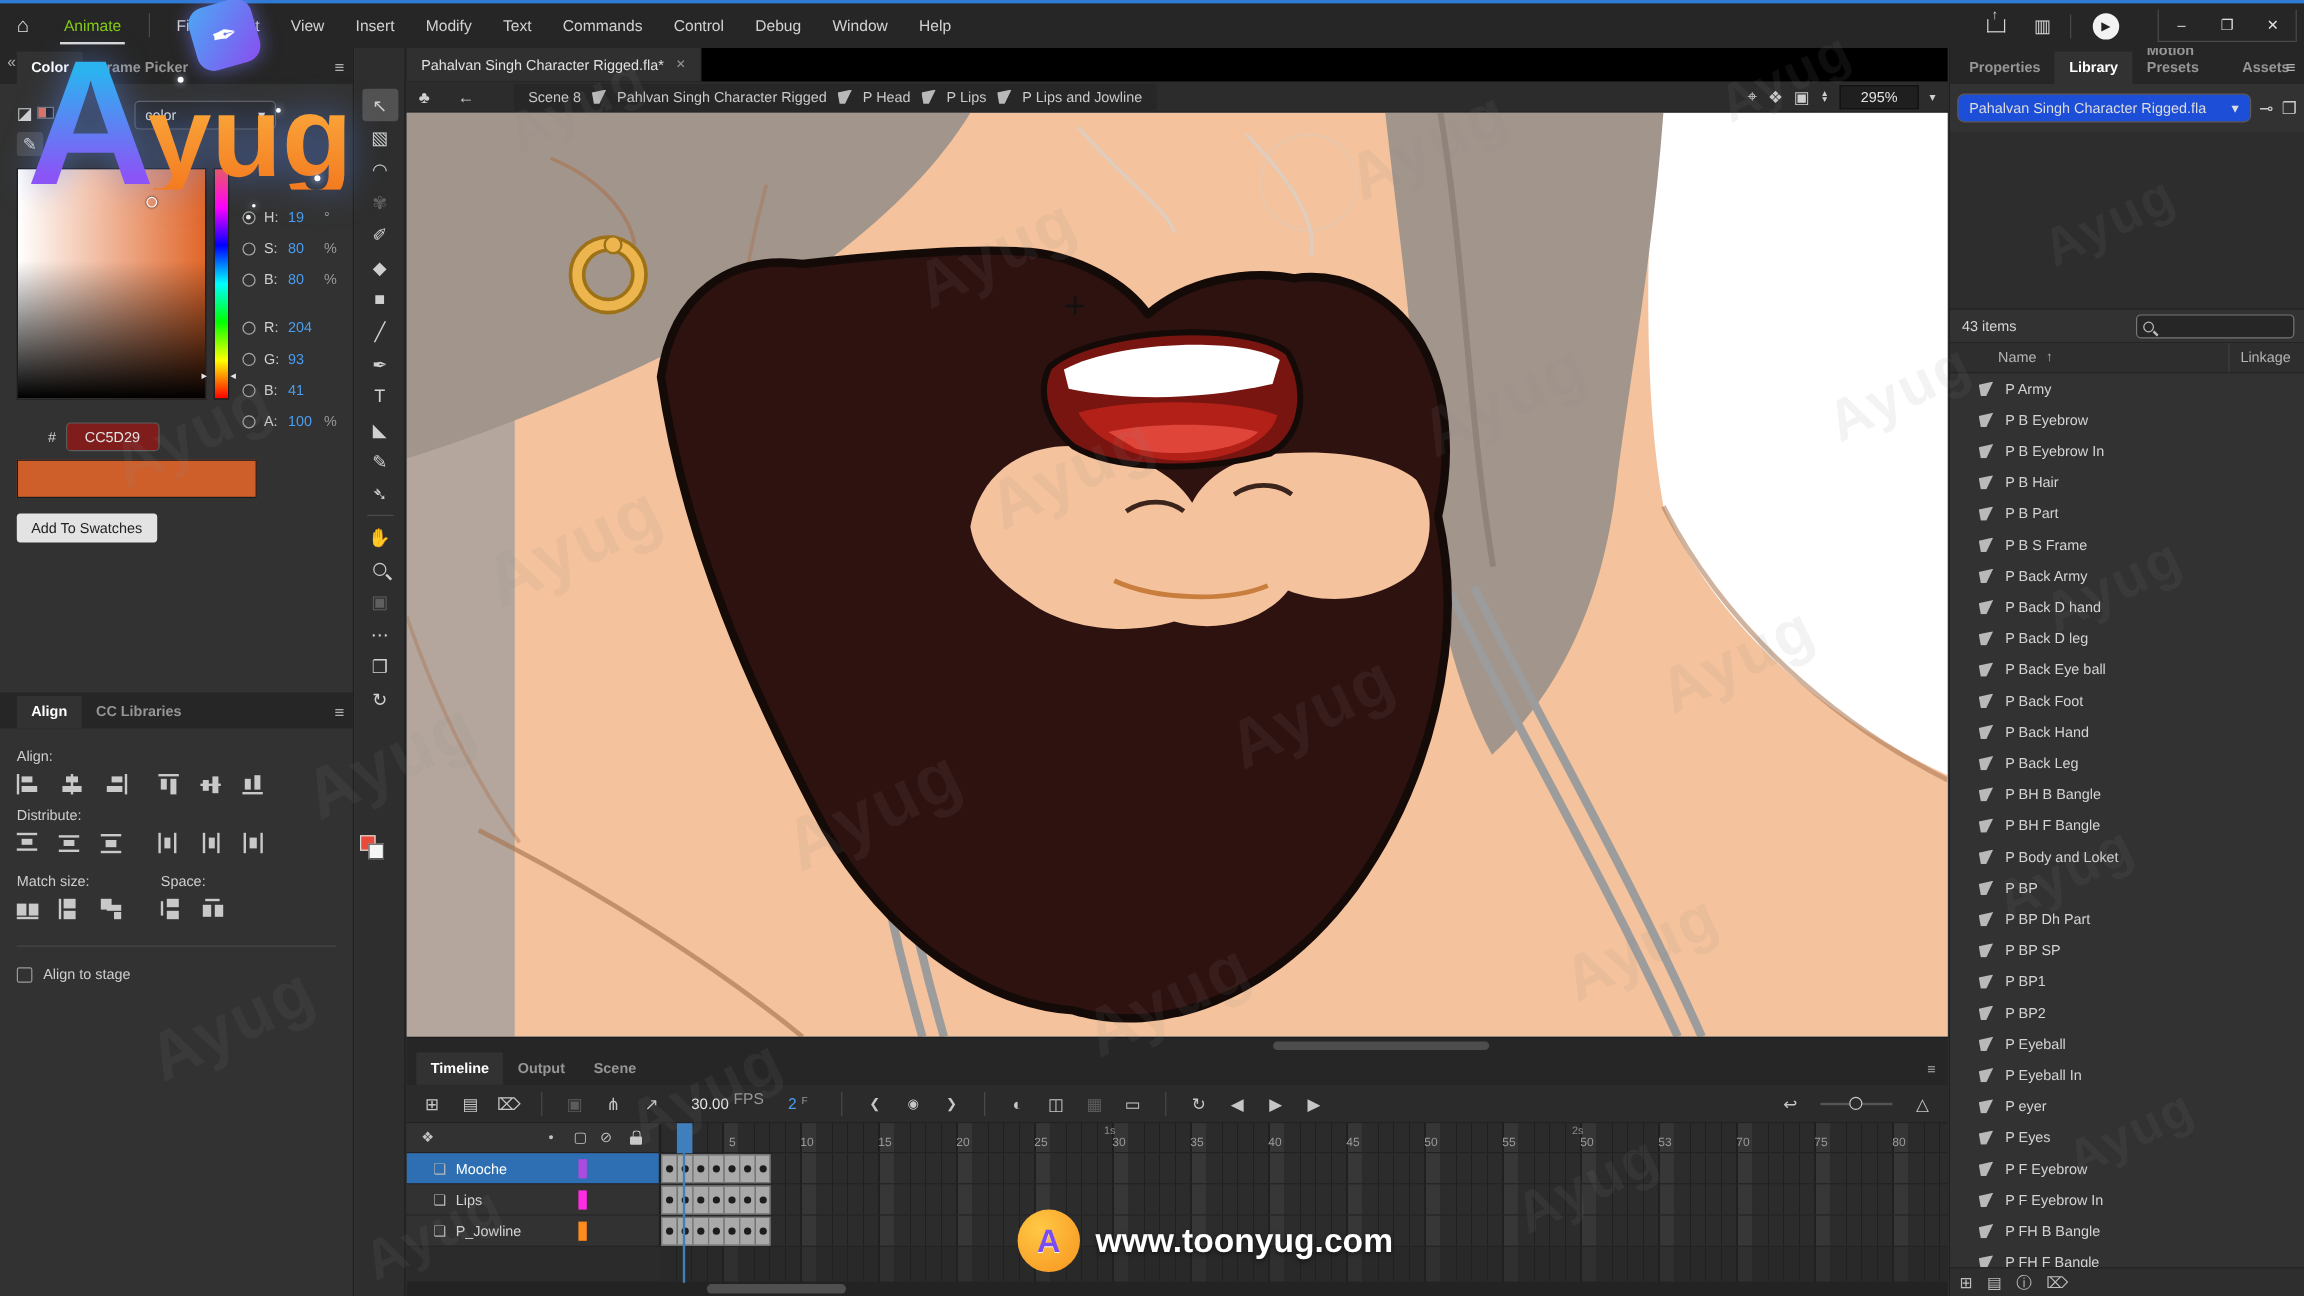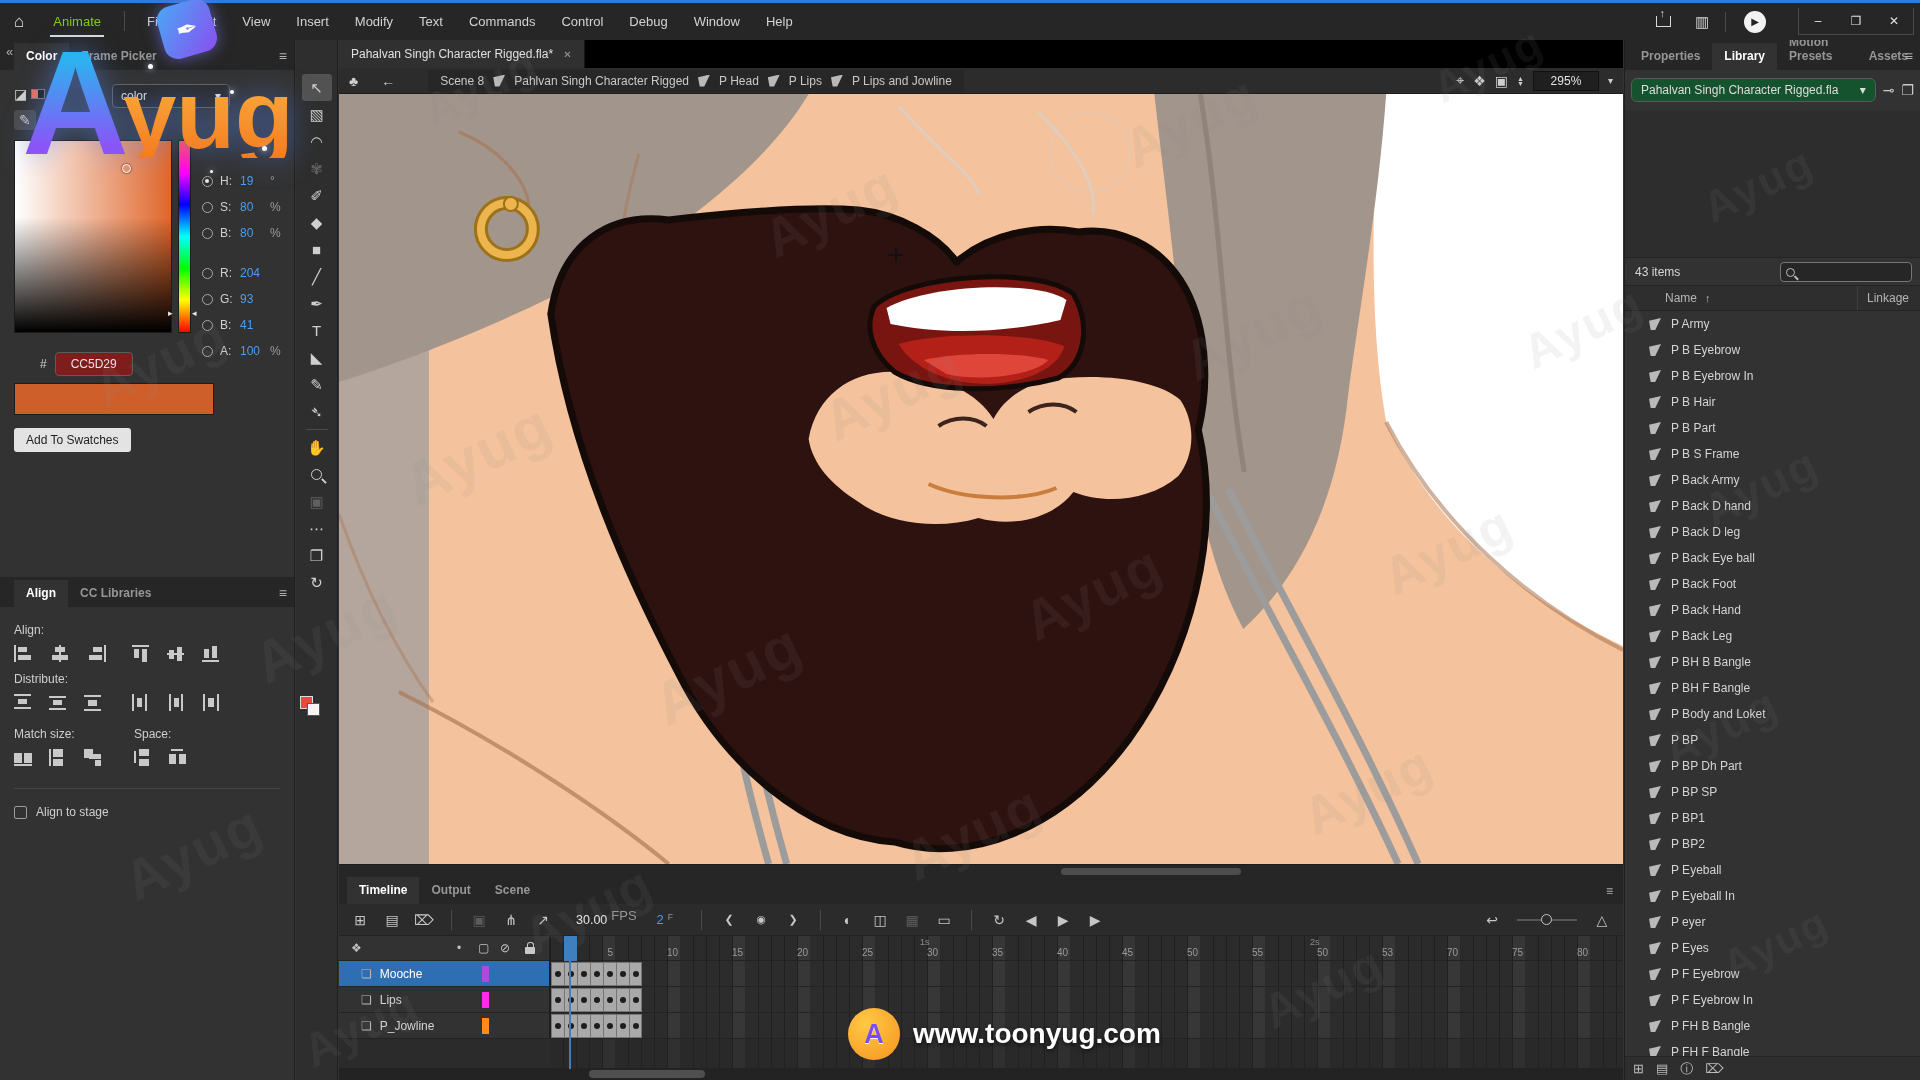--- a/index.html
+++ b/index.html
@@ -151,21 +151,21 @@
   .kf::after { content:''; position:absolute; left:3px; top:8px; width:6px; height:6px; border-radius:50%; background:#1d1d1d; }
   .tl-empty { height:30px; background-color:#292929;
      background-image: repeating-linear-gradient(90deg, transparent 0 52px, rgba(255,255,255,.03) 52px 65px), repeating-linear-gradient(90deg, transparent 0 12px, rgba(0,0,0,.2) 12px 13px); margin-left:212px; }
   .playhead-top { position:absolute; left:225px; top:59px; width:13px; height:25px; background:#3f7fbe; }
   .playhead-line { position:absolute; left:230px; top:84px; width:2px; height:108px; background:#3f7fbe; z-index:3; }
   .tl-scroll { position:absolute; left:0; bottom:0; width:100%; height:12px; background:#232323; }
   .tl-scroll .thumb { position:absolute; left:250px; top:2px; width:116px; height:8px; background:#4f4f4f; border-radius:4px; }
 
   
   .lib-docrow { display:flex; align-items:center; padding:8px 6px 0 6px; gap:7px; }
-  .lib-dd { flex:1; height:24px; border:1px solid #5a5a5a; border-radius:6px; background:#14532d; display:flex; align-items:center; justify-content:space-between; padding:2px 9px; color:#dcdcdc; font-size:12px; white-space:nowrap; overflow:hidden; }
+  .lib-dd { flex:1; height:24px; border:1px solid #5a5a5a; border-radius:6px; background:#1d4ed8; display:flex; align-items:center; justify-content:space-between; padding:2px 9px; color:#dcdcdc; font-size:12px; white-space:nowrap; overflow:hidden; }
   .lib-pin { color:#c9c9c9; font-size:14px; }
   .lib-preview { height:148px; background:#2d2d2d; margin-top:8px; border-bottom:1px solid #242424; }
   .lib-count { position:relative; height:28px; display:flex; align-items:center; padding:0 10px; border-bottom:1px solid #242424; color:#d6d6d6; }
   .searchbox { position:absolute; right:8px; top:4px; width:132px; height:20px; border:1px solid #767676; border-radius:4px; background:#262626; display:flex; align-items:center; padding-left:5px; }
   .mag { position:relative; width:9px; height:9px; border:1.5px solid #bdbdbd; border-radius:50%; }
   .mag::after { content:''; position:absolute; left:7px; top:8px; width:5px; height:1.5px; background:#bdbdbd; transform:rotate(45deg); }
   .lib-cols { position:relative; height:25px; background:#2e2e2e; border-bottom:1px solid #242424; display:flex; align-items:center; color:#b5b5b5; }
   .lib-cols .cname { margin-left:40px; }
   .lib-cols .sort { margin-left:8px; font-size:11px; }
   .lib-cols .cdiv { position:absolute; left:232px; top:0; width:1px; height:100%; background:#3f3f3f; }

